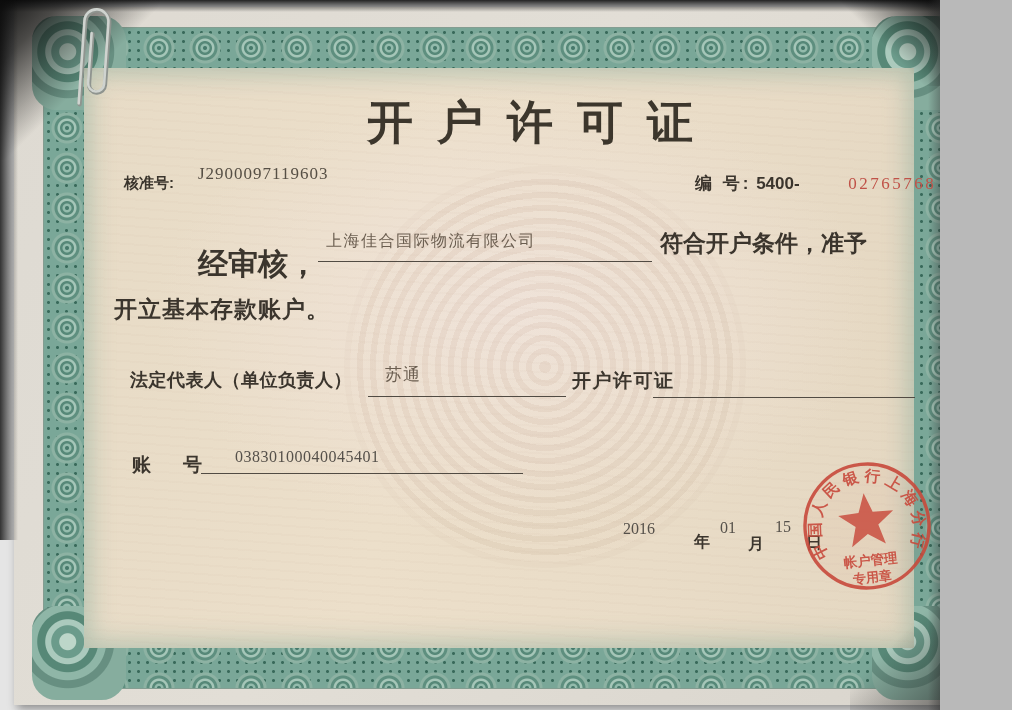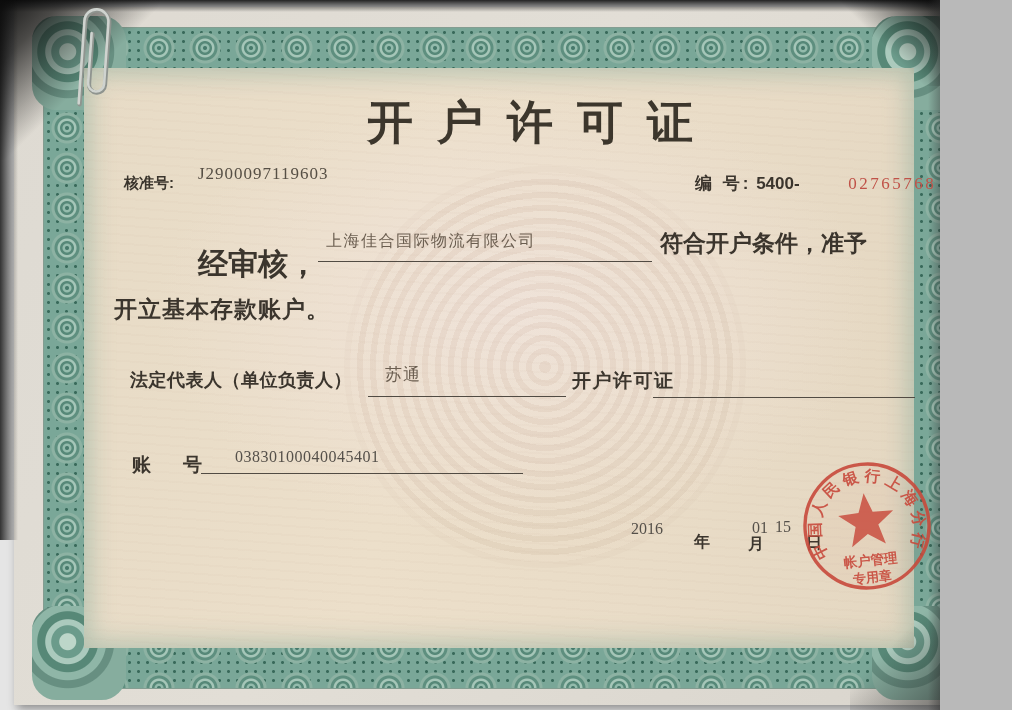--- a/index.html
+++ b/index.html
@@ -106,23 +106,23 @@
     <div class="abs lbl" style="left:572px;top:368px;font-size:19px;letter-spacing:1.5px;">开户许可证</div>
     <div class="rule" style="left:653px;top:368px;width:262px;height:29px;"></div>
 
     <div class="abs lbl" style="left:132px;top:452px;width:70px;font-size:19px;display:flex;justify-content:space-between;">
       <span>账</span>
       <span>号</span>
     </div>
     <div class="abs val" style="left:207px;top:448px;font-size:16px;letter-spacing:0.5px;color:#55504a;margin-left:28px;">03830100040045401</div>
     <div class="rule" style="left:201px;top:446px;width:322px;height:27px;"></div>
 
-    <div class="abs val" style="left:623px;top:520px;font-size:16px;color:#55504a;margin-left:8px;">2016</div>
+    <div class="abs val" style="left:623px;top:520px;font-size:16px;color:#55504a;">2016</div>
     <div class="abs lbl" style="left:694px;top:532px;font-size:16px;">年</div>
-    <div class="abs val" style="left:720px;top:519px;font-size:16px;color:#55504a;margin-left:32px;">01</div>
+    <div class="abs val" style="left:720px;top:519px;font-size:16px;color:#55504a;">01</div>
     <div class="abs lbl" style="left:748px;top:534px;font-size:16px;">月</div>
     <div class="abs val" style="left:775px;top:518px;font-size:16px;color:#55504a;">15</div>
     <div class="abs lbl" style="left:806px;top:533px;font-size:16px;">日</div>
 
     <svg class="seal-svg" width="184" height="184" viewBox="0 0 184 184">
       <circle cx="92" cy="92" r="62" fill="rgba(200,74,60,0.04)" stroke="#c84a3c" stroke-width="3.4"></circle>
       <defs>
         <path id="sealArc" d="M 51.3,117.5 A 47,47 0 1 1 132.7,117.5" fill="none"></path>
       </defs>
       <text font-size="15.5" fill="#c84a3c" font-weight="700" font-family="'Liberation Sans','DejaVu Sans',sans-serif">

